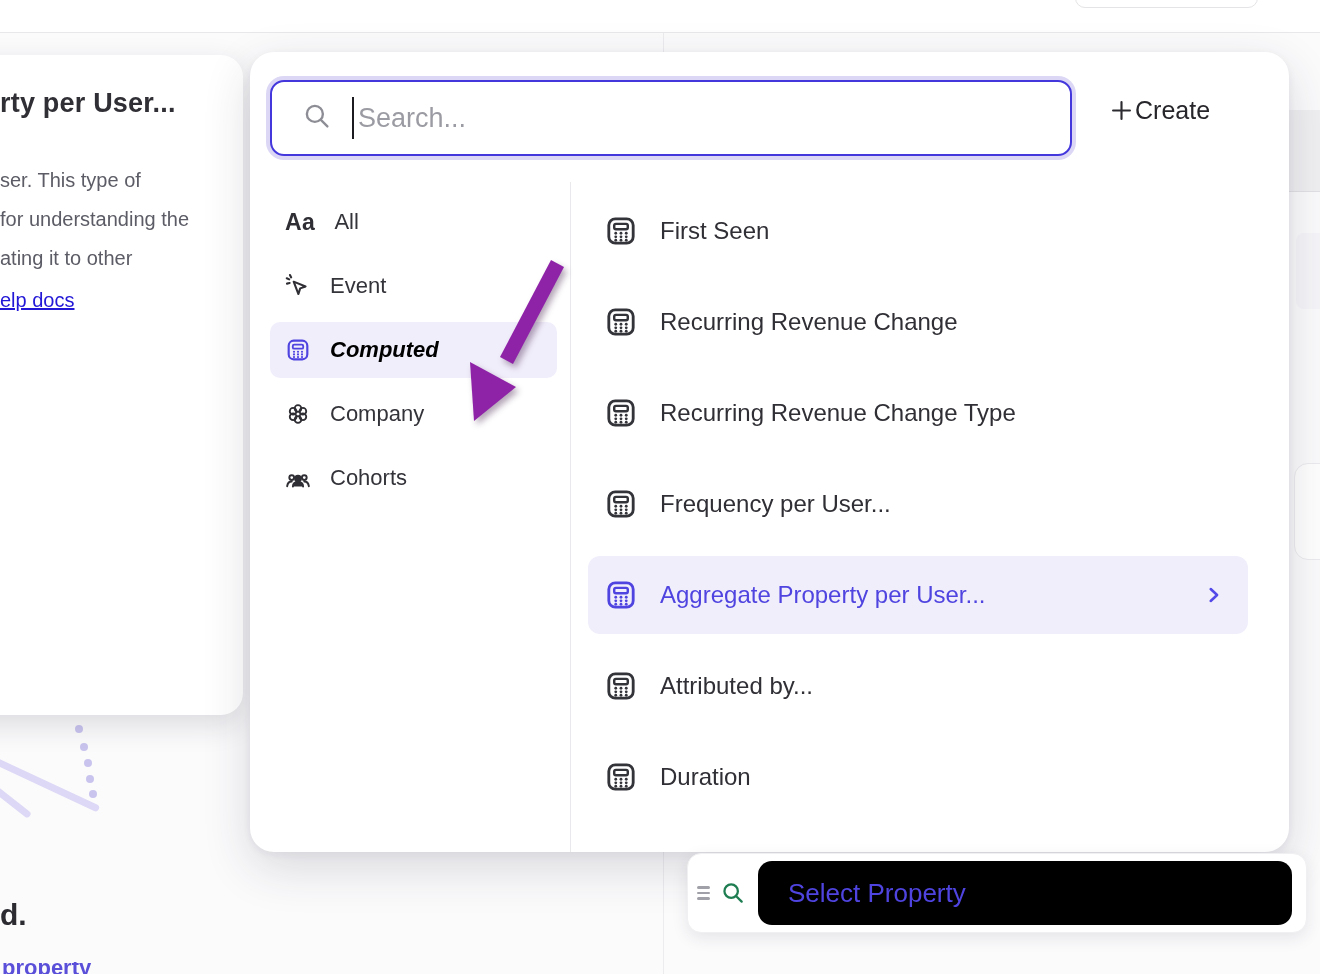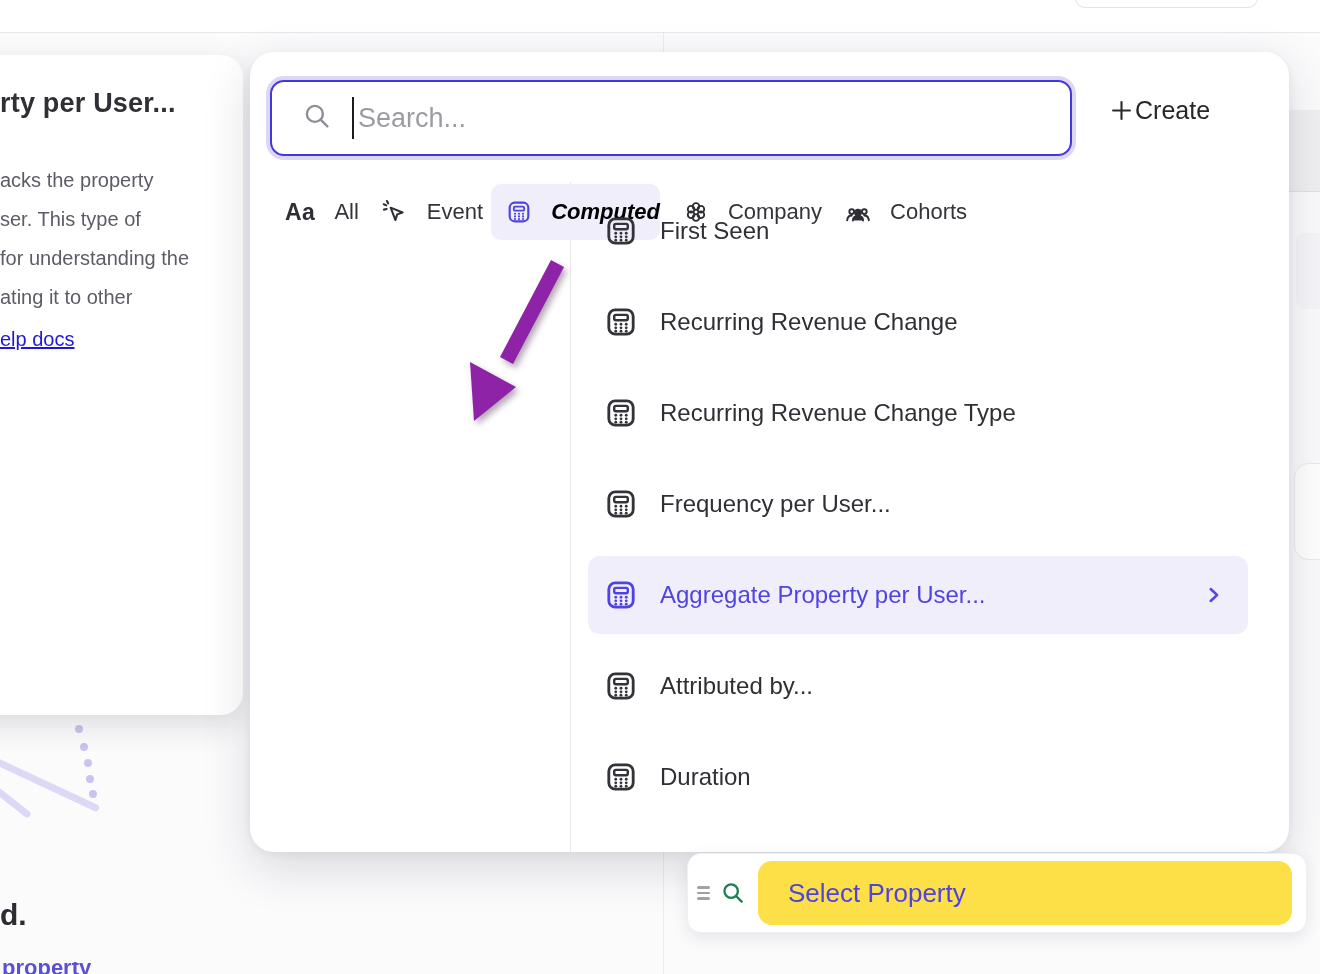--- a/index.html
+++ b/index.html
@@ -41,21 +41,21 @@
   .caret { width:2px; height:42px; background:#1c1c20; margin-left:20px; }
   .search-input { border:none; outline:none; flex:1; font-size:27px; color:#2f2f35; margin-left:4px; background:transparent;
                   font-family:"Liberation Sans", sans-serif; }
   .search-input::placeholder { color:#9b9ba3; opacity:1; }
   .create-btn { left:858px; top:44px; display:flex; align-items:center; gap:0; color:#26262b; cursor:pointer; }
   .create-plus { color:#2b2b30; display:flex; }
   .create-label { font-size:25px; font-weight:500; color:#26262b; }
 
   .col-divider { left:320px; top:130px; width:1px; height:670px; background:#e9e9ec; }
 
-  .cat-list { left:20px; top:132px; width:287px; display:flex; flex-direction:row; gap:8px; }
+  .cat-list { left:20px; top:142px; width:287px; display:flex; flex-direction:column; gap:8px; }
   .cat-item { height:56px; border-radius:10px; display:flex; align-items:center; gap:19px; padding-left:15px;
               font-size:22px; color:#33333a; font-weight:500; }
   .cat-item .cicon { color:#2e2e34; display:flex; }
   .cat-item.selected { background:#f1eefb; color:#000000; font-weight:600;font-style:italic; }
   .cat-item.selected .cicon { color:#4f44e0; }
   .aa-glyph { font-size:23px; font-weight:600; color:#2e2e34; letter-spacing:.5px; }
 
   .prop-list { left:338px; top:140px; width:660px; display:flex; flex-direction:column; gap:13px;text-align:center; }
   .prop-item { height:78px; border-radius:12px; display:flex; align-items:center; gap:22px; padding-left:16px;
                font-size:24px; color:#2f2f35; font-weight:500; position:relative; }
@@ -67,21 +67,21 @@
   
   .arrow-overlay { left:0; top:0; width:1320px; height:974px; pointer-events:none; z-index:60; }
 
   
   .select-card { left:687px; top:853px; width:620px; height:80px; background:#fff; border:1px solid #f0f0f2;
                  border-radius:14px; box-shadow:0 5px 16px rgba(40,40,60,.10); display:flex; align-items:center;
                  padding:0 14px 0 7px; gap:6px; }
   .drag-handle { display:flex; flex-direction:column; gap:3px; padding:4px 2px; }
   .drag-handle span { width:13px; height:2.5px; border-radius:2px; background:#a0a0a8; display:block; }
   .green-search { color:#1f7d52; display:flex; margin-left:2px; }
-  .select-pill { flex:1; height:64px; background:#fde047; border-radius:14px; display:flex; align-items:center;
+  .select-pill { flex:1; height:64px; background:#000000; border-radius:14px; display:flex; align-items:center;
                  margin-left:6px; }
   .select-pill-label { font-size:26px; font-weight:500; color:#4f44e0; padding-left:30px; }
 </style>
 </head>
 <body>
 
 <div class="abs top-strip"></div>
 <div class="abs top-button"></div>
 <div class="abs v-divider"></div>
 <div class="abs right-gray-block"></div>
@@ -95,21 +95,20 @@
 <div class="abs deco-dot" style="left:84px; top:759px;"></div>
 <div class="abs deco-dot" style="left:86px; top:775px;"></div>
 <div class="abs deco-dot" style="left:89px; top:790px;"></div>
 
 <div class="abs bl-heading">d.</div>
 <div class="abs bl-clip">property</div>
 
 <div class="abs tooltip">
   <div class="tooltip-title">rty per User...</div>
   <div class="tooltip-body">
-    <div class="tooltip-line">acks the property</div>
     <div class="tooltip-line">ser. This type of</div>
     <div class="tooltip-line">for understanding the</div>
     <div class="tooltip-line">ating it to other</div>
     <a class="tooltip-link">elp docs</a>
   </div>
 </div>
 
 <div class="abs modal">
 
   <div class="abs search-glow">

